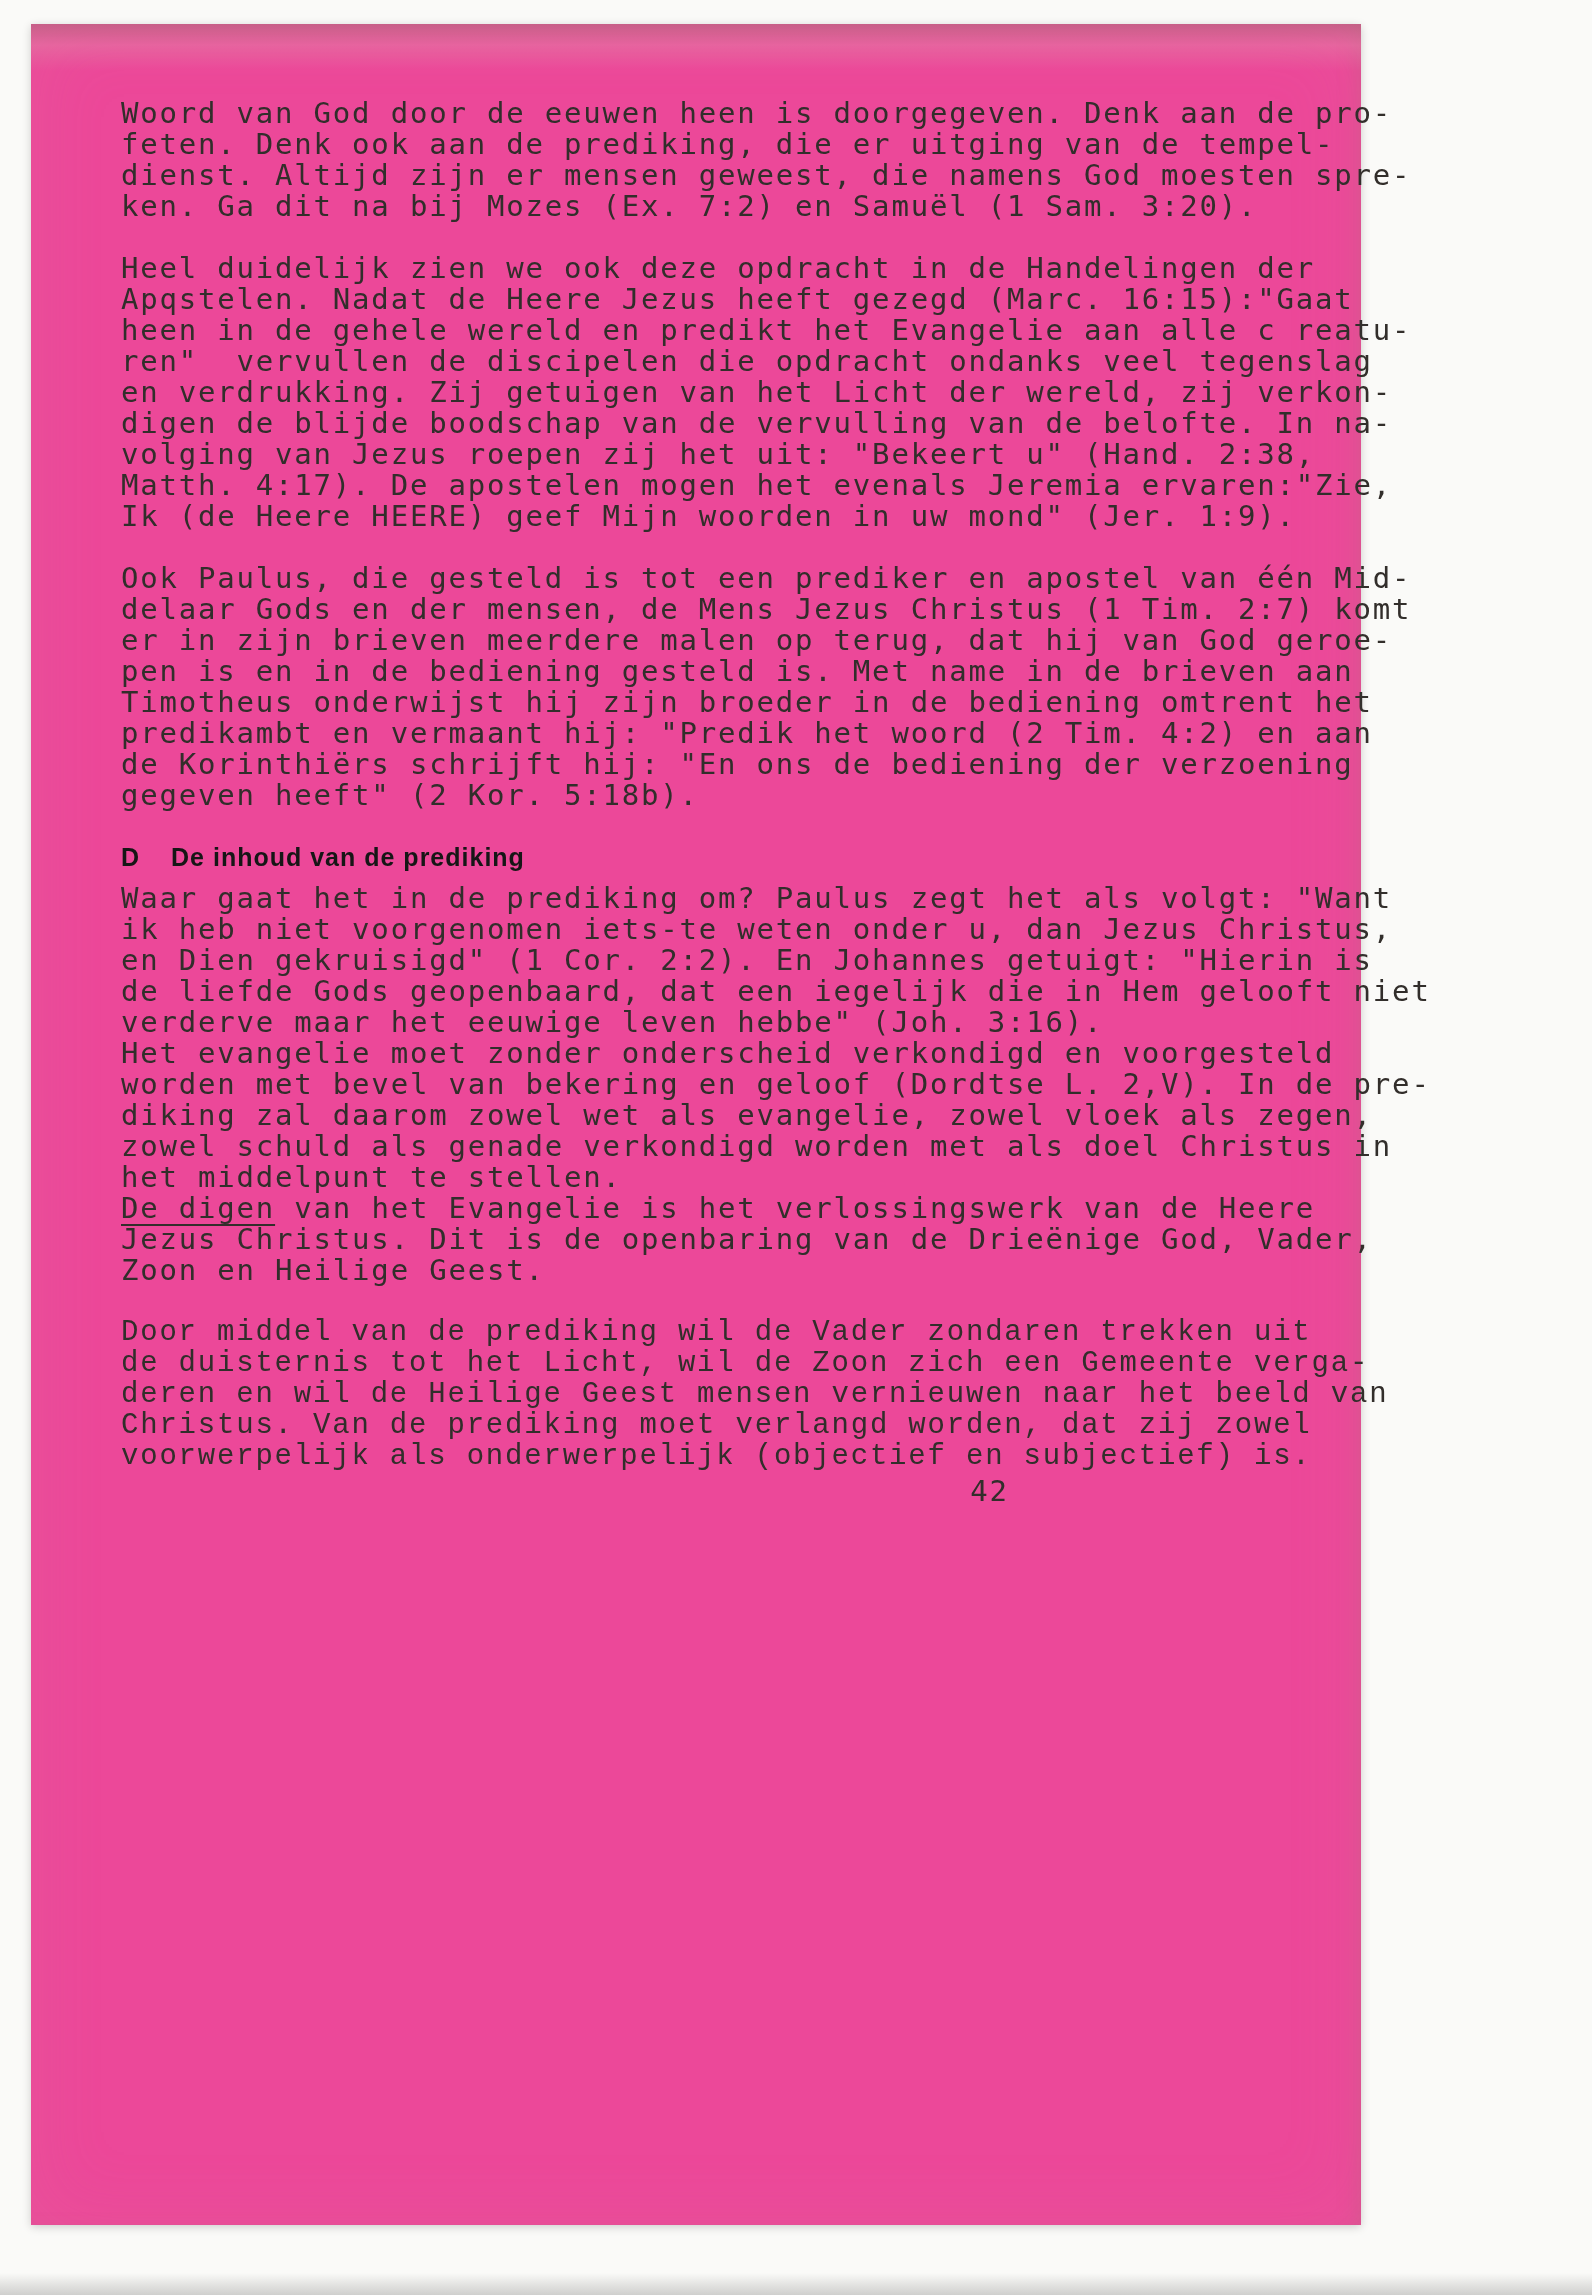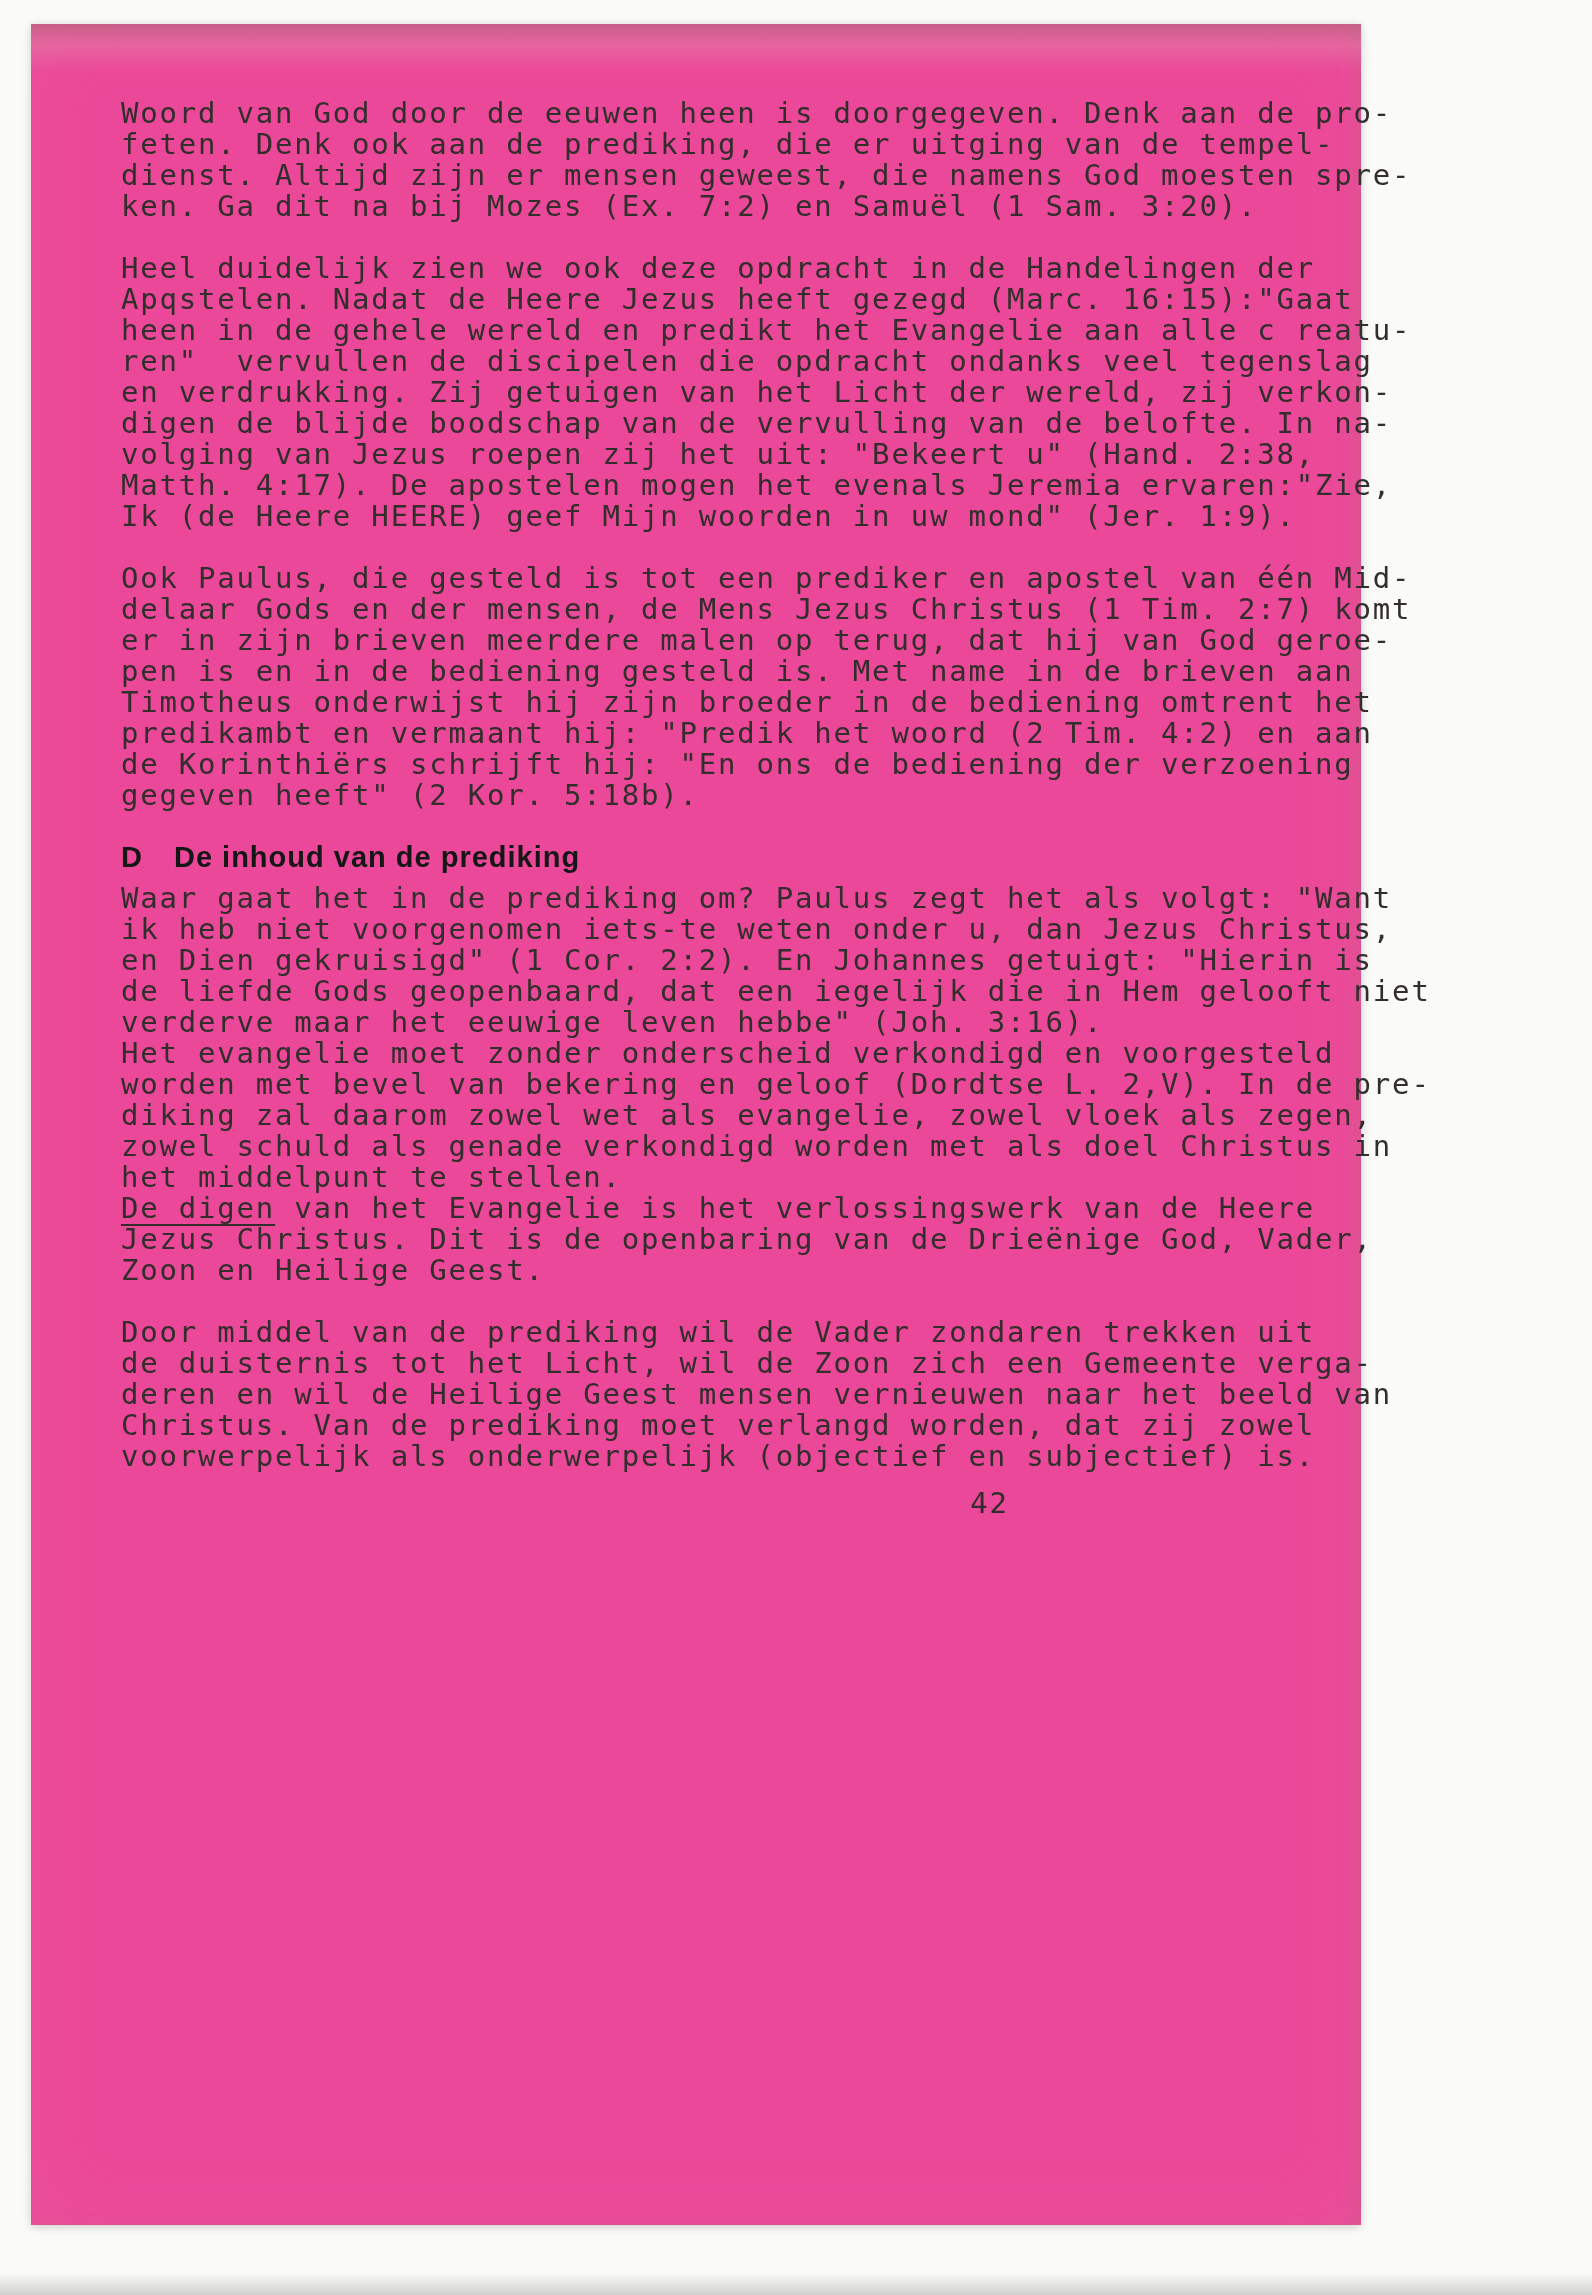--- a/index.html
+++ b/index.html
@@ -45,26 +45,26 @@
   .mono {
     font-family: "DejaVu Sans Mono", "Liberation Mono", monospace;
     font-size: 29px;
     line-height: 31px;
     letter-spacing: 1.8px;
     color: #322e2b;
     white-space: pre-wrap;
   }
   p.para { margin: 0 0 31px 0; }
   p.para-gap-large { margin-bottom: 66px; }
-  p.para-last { margin-bottom: 16px; }
+  p.para-last { margin-bottom: 4px; font-family: Liberation Mono, monospace; }
   .heading {
     margin: 0 0 10.4px 0;
     font-family: "Liberation Sans", "DejaVu Sans", sans-serif;
     font-weight: 700;
-    font-size: 29px;
+    font-size: 25px;
     line-height: 31px;
     color: #161616;
     letter-spacing: 1px;
   }
   .heading-letter {
     display: inline-block;
     margin-right: 31px;
   }
   .u {
     text-decoration: underline;

